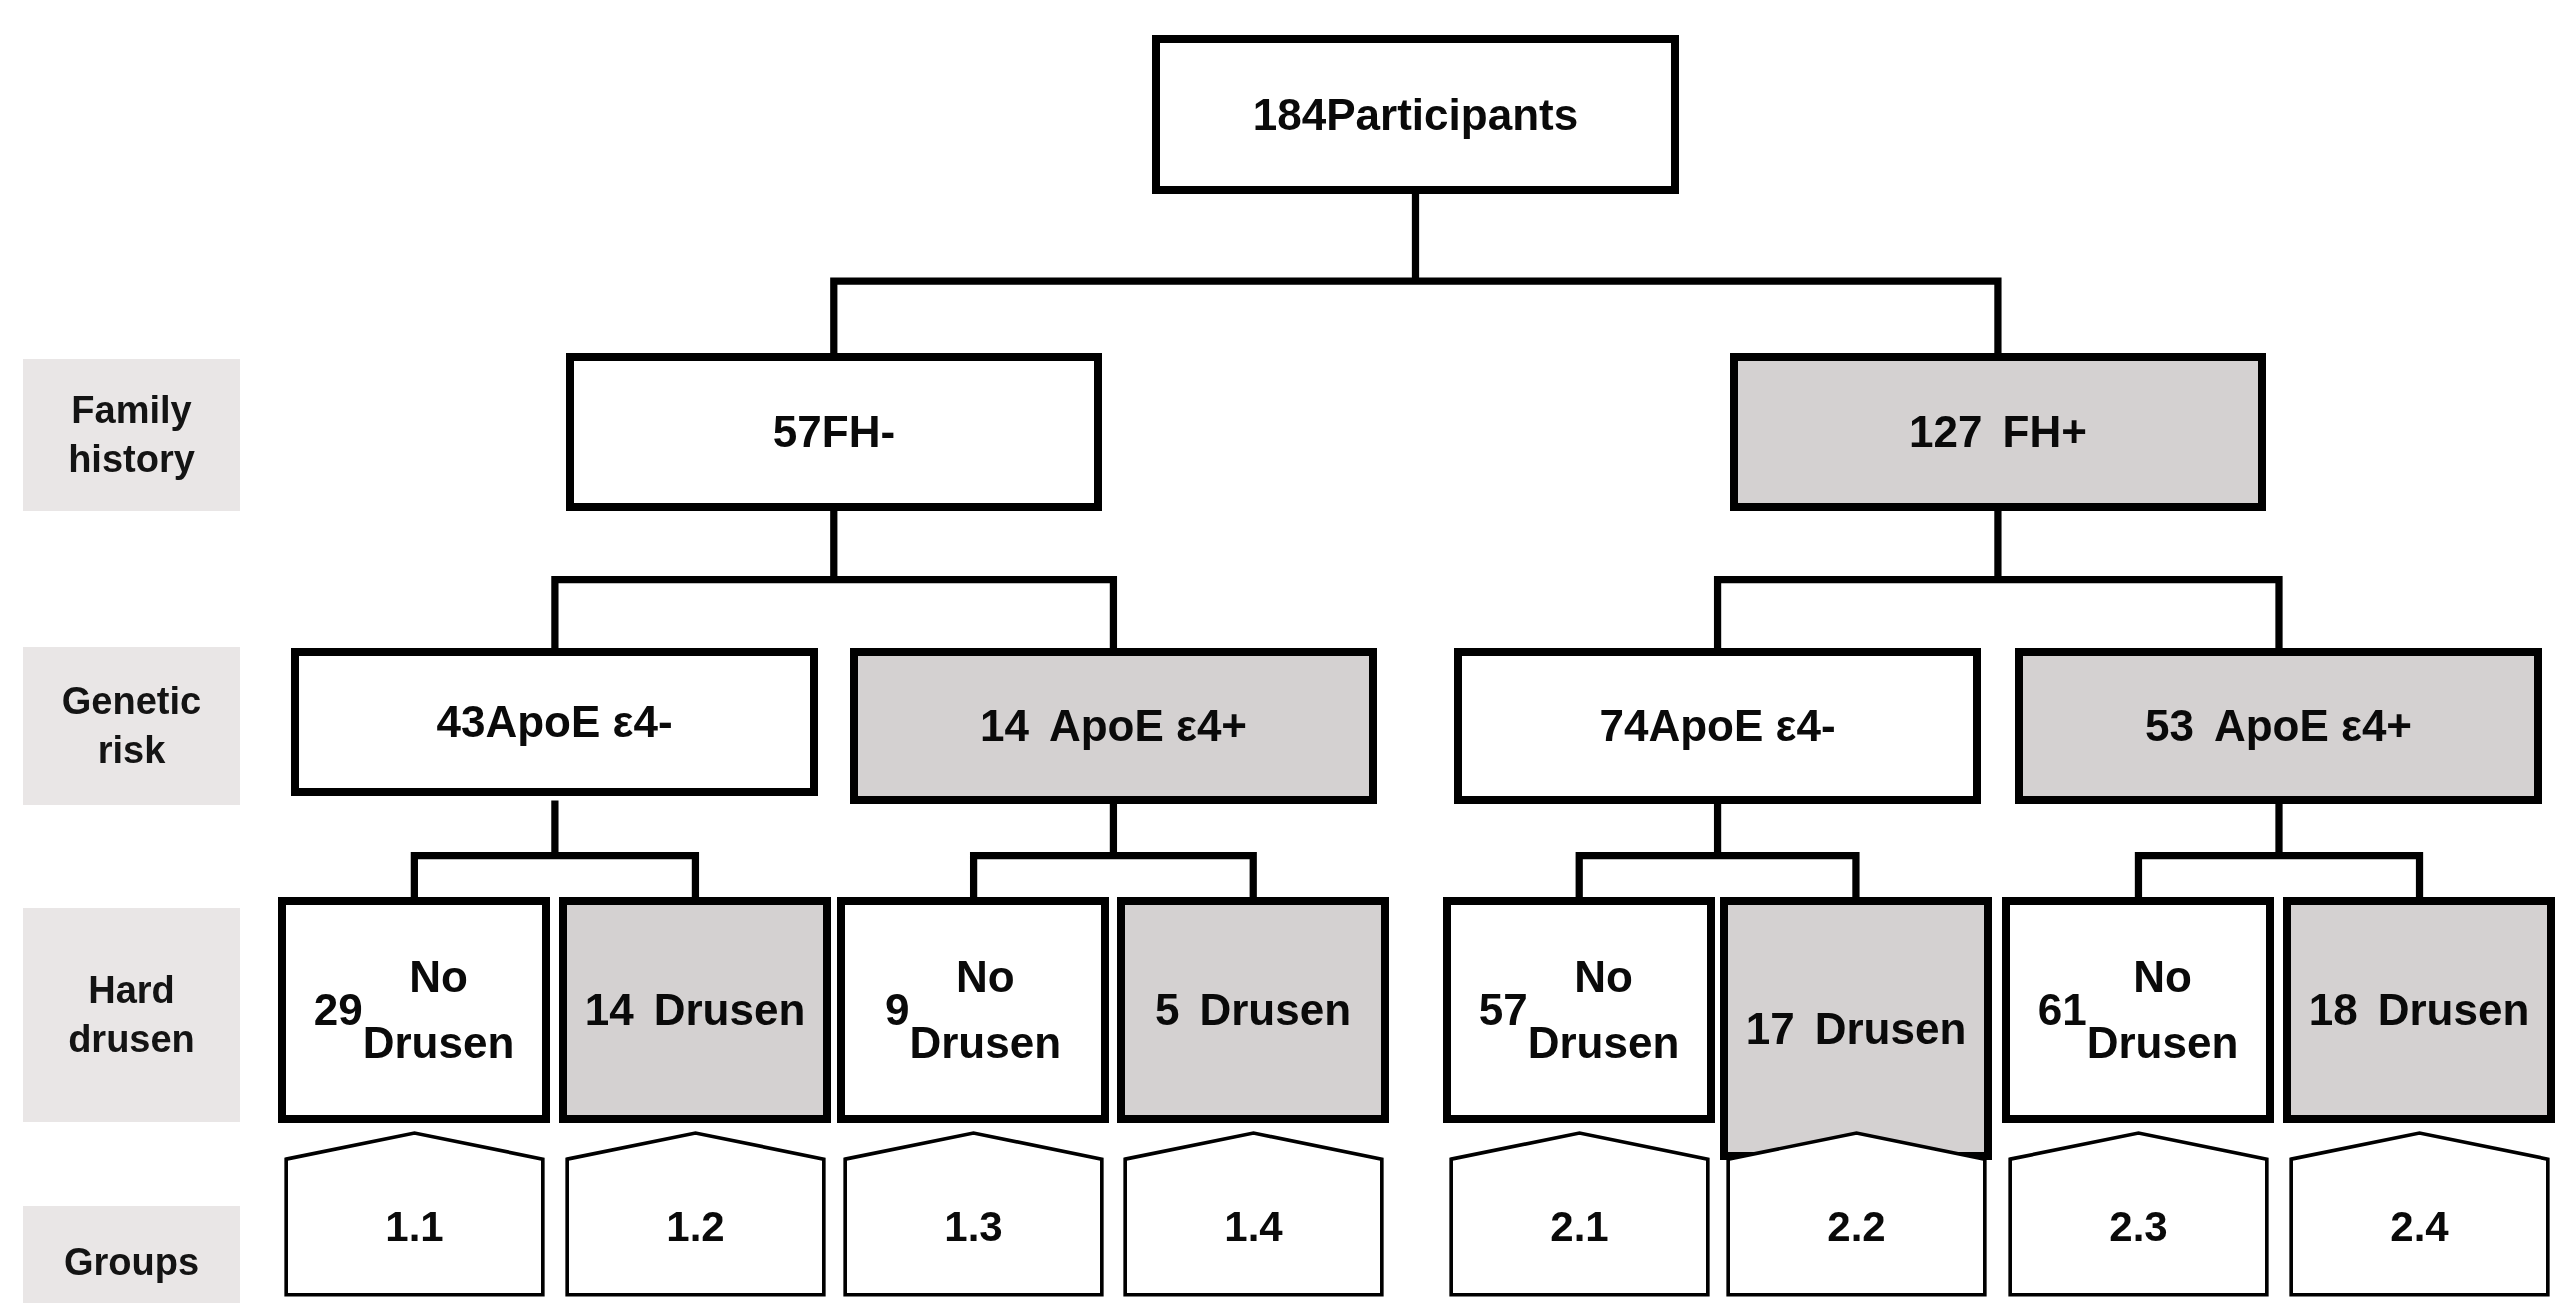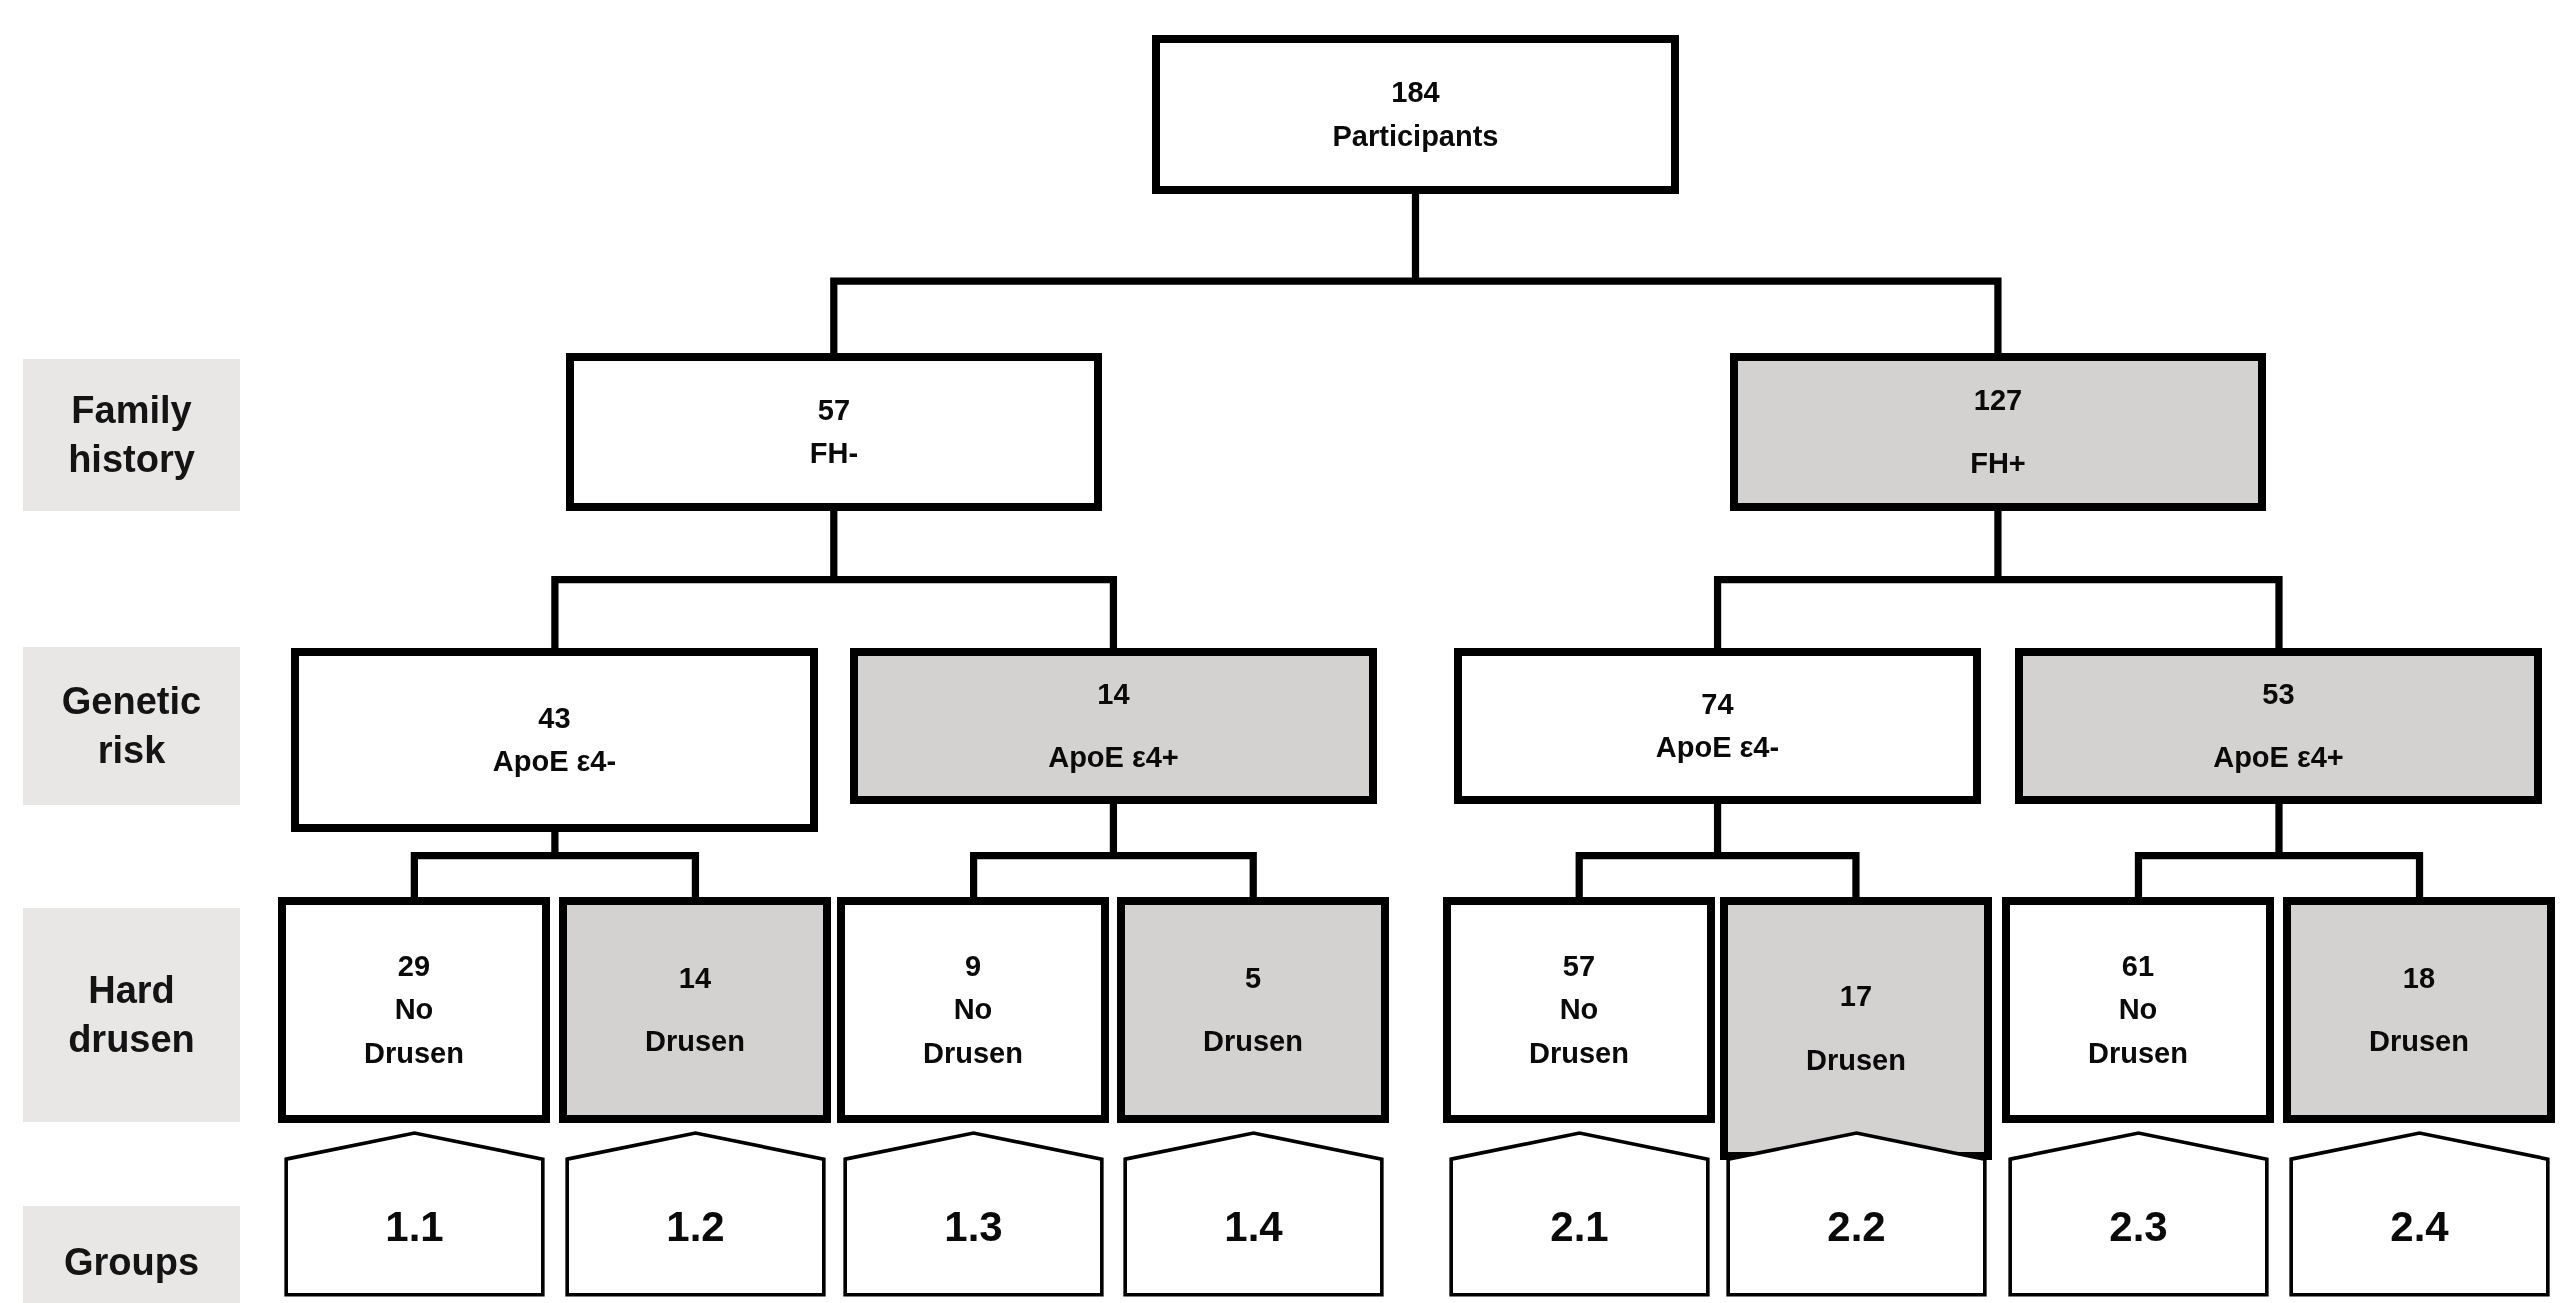--- a/index.html
+++ b/index.html
@@ -5,22 +5,22 @@
   html,body{margin:0;padding:0;background:#ffffff;}
   .canvas{
     position:relative;width:2576px;height:1304px;background:#ffffff;overflow:hidden;
     font-family:"Liberation Sans","DejaVu Sans",sans-serif;color:#0a0a0a;
   }
   .connectors{position:absolute;left:0;top:0;width:2576px;height:1304px;z-index:0;}
   .connectors path{stroke:#000000;stroke-width:10;fill:none;stroke-linecap:square;}
   .node{
     position:absolute;box-sizing:border-box;z-index:1;
     border:8.7px solid #000000;background:#ffffff;
-    display:flex;flex-direction:column;align-items:center;justify-content:center;
-    text-align:center;font-weight:bold;font-size:29px;line-height:1.5;
+    display:flex;flex-direction:row;align-items:center;justify-content:center;
+    text-align:center;font-weight:bold;font-size:44px;line-height:1.5;
   }
   .node.shaded{background:#d4d1d1;gap:20px;}
   .node .count,.node .nlabel{display:block;white-space:pre-line;}
   .rowlabel{
     position:absolute;left:23px;width:217px;box-sizing:border-box;z-index:1;
     background:#e9e6e6;display:flex;align-items:center;justify-content:center;
     text-align:center;font-weight:bold;font-size:38px;line-height:1.3;color:#141414;
   }
   .group{position:absolute;top:1130px;width:261px;height:167px;z-index:1;text-decoration:underline;}
   .group svg{position:absolute;left:0;top:0;width:261px;height:167px;}
@@ -57,21 +57,21 @@
 
   <div class="node" style="left:566px;top:353px;width:536px;height:158px">
     <span class="count">57</span>
     <span class="nlabel">FH-</span>
   </div>
   <div class="node shaded" style="left:1730px;top:353px;width:536px;height:158px">
     <span class="count">127</span>
     <span class="nlabel">FH+</span>
   </div>
 
-  <div class="node" style="left:291px;top:648px;width:527px;height:184px">
+  <div class="node" style="left:291px;top:648px;width:527px;height:148px">
     <span class="count">43</span>
     <span class="nlabel">ApoE ε4-</span>
   </div>
   <div class="node shaded" style="left:850px;top:648px;width:527px;height:156px">
     <span class="count">14</span>
     <span class="nlabel">ApoE ε4+</span>
   </div>
   <div class="node" style="left:1454px;top:648px;width:527px;height:156px">
     <span class="count">74</span>
     <span class="nlabel">ApoE ε4-</span>

